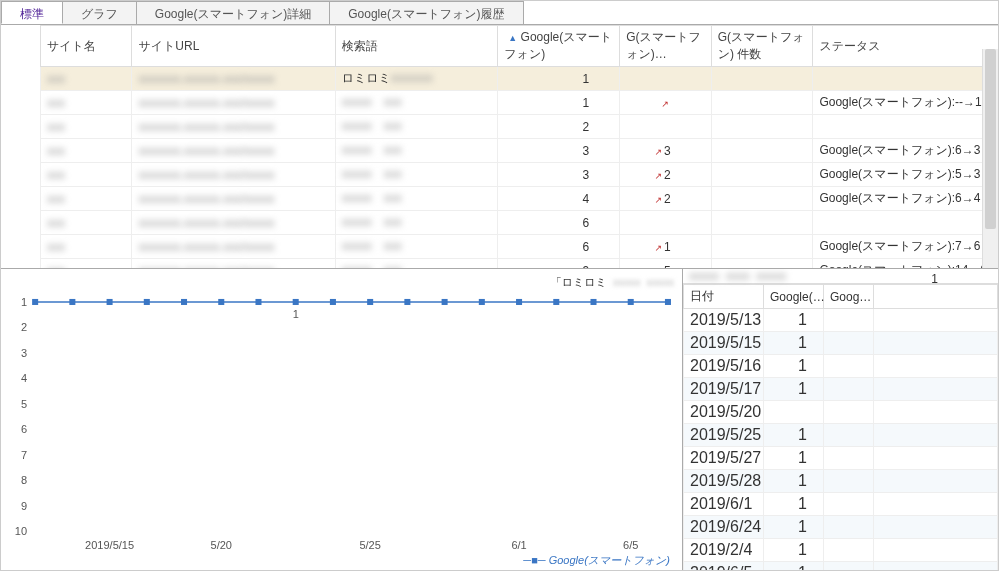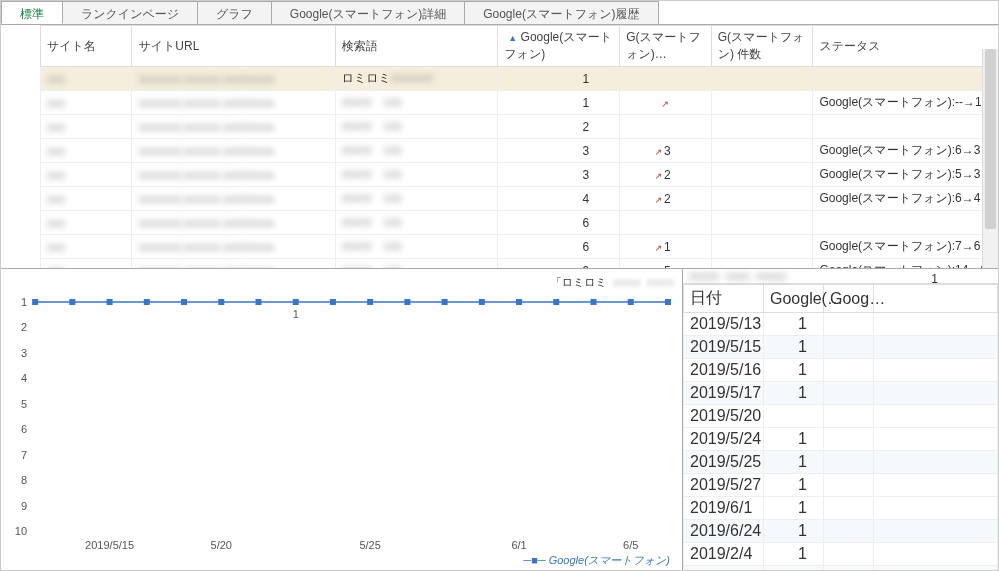--- a/index.html
+++ b/index.html
@@ -2,21 +2,21 @@
 <html><head>
 <meta charset="utf-8">
 <style>
 * { margin: 0; padding: 0; box-sizing: border-box; }
 body { font-family: "MS PGothic", Arial, sans-serif; font-size: 12px; background: #fff; color: #333; }
 .container { width: 999px; height: 571px; border: 1px solid #ccc; display: flex; flex-direction: column; }
 
 
 .tabs { display: flex; border-bottom: 1px solid #aaa; background: #fff; height: 24px; }
 .tab { padding: 4px 18px; border: 1px solid #aaa; border-bottom: none; background: #f3f3f3; cursor: pointer; font-size: 12px; color: #555; margin-right: -1px; }
-.tab.active { background: #fff; border-bottom: 1px solid #fff; position: relative; z-index: 1; color: #15803d; }
+.tab.active { background: #fff; border-bottom: 1px solid #fff; position: relative; z-index: 1; color: #4c1d95; }
 
 
 .main-table-wrap { flex: 0 0 244px; overflow-y: auto; border-bottom: 1px solid #aaa; position: relative; }
 .main-table { width: 100%; border-collapse: collapse; table-layout: fixed; margin-left: 39px; }
 .main-table th { background: #fff; border: 1px solid #ddd; padding: 3px 6px; text-align: left; font-weight: normal; color: #444; font-size: 12px; height: 20px; position: relative; }
 .main-table td { border: 1px solid #eee; padding: 3px 6px; height: 20px; font-size: 12px; }
 .main-table tr.selected td { background: #f5eedc; }
 .col-site { width: 90px; }
 .col-url { width: 200px; }
 .col-keyword { width: 160px; }
@@ -38,21 +38,21 @@
 
 .chart-title-area { position: absolute; top: 6px; right: 8px; font-size: 11px; color: #333; text-align: right; }
 .chart-title-blur { filter: blur(2px); color: #bbb; }
 .chart-svg { width: 100%; height: 100%; }
 .axis-label { font-size: 11px; fill: #555; }
 .legend { position: absolute; bottom: 2px; right: 12px; font-size: 11px; color: #3a76c4; font-style: italic; }
 .legend .dash { color: #3a76c4; }
 
 
 .side-table { width: 100%; border-collapse: collapse; table-layout: fixed; }
-.side-table th { background: #fff; border: 1px solid #ddd; padding: 3px 6px; text-align: left; font-weight: normal; font-size: 16px; }
+.side-table th { background: #fff; border: 1px solid #ddd; padding: 3px 6px; text-align: left; font-weight: normal; font-size: 12px; }
 .side-table td { border: 1px solid #eee; padding: 2px 6px; font-size: 16px; height: 18px; }
 .side-col-date { width: 80px; }
 .side-col-g { width: 60px; text-align: right; }
 .side-col-gg { width: 50px; }
 .side-table td.num { text-align: right; padding-right: 16px; }
 .side-table tr.alt td { background: #f5f9fc; }
 .side-preview { height: 20px; border-bottom: 1px solid #ddd; position: relative; }
 .side-preview .blurrow { filter: blur(3px); padding: 3px 6px; color: #999; }
 .side-preview .one { position: absolute; right: 60px; top: 3px; }
 
@@ -60,21 +60,20 @@
 .scroll-stub { position: absolute; right: 0; top: 24px; bottom: 0; width: 16px; background: #f0f0f0; border-left: 1px solid #ddd; }
 .scroll-thumb { position: absolute; top: 0; left: 2px; right: 2px; height: 180px; background: #d0d0d0; border-radius: 2px; }
 </style>
 </head>
 <body>
 
 <div class="container">
 
   <div class="tabs">
     <div class="tab active">標準</div>
-    <div class="tab">ランクインページ</div>
     <div class="tab">グラフ</div>
     <div class="tab">Google(スマートフォン)詳細</div>
     <div class="tab">Google(スマートフォン)履歴</div>
   </div>
 
   <div class="main-table-wrap">
     <table class="main-table">
       <colgroup>
         <col class="col-site">
           <col class="col-url">
@@ -277,34 +276,34 @@
               <td class="num">1</td>
               <td></td>
               <td></td>
             </tr>
             <tr>
               <td>2019/5/20</td>
               <td class="num"></td>
               <td></td>
               <td></td>
             </tr>
-            <tr>
-              <td>2019/5/24</td>
-              <td class="num">1</td>
-              <td></td>
-              <td></td>
-            </tr>
             <tr class="alt">
               <td>2019/5/25</td>
               <td class="num">1</td>
               <td></td>
               <td></td>
             </tr>
             <tr>
               <td>2019/5/27</td>
+              <td class="num">1</td>
+              <td></td>
+              <td></td>
+            </tr>
+            <tr class="alt">
+              <td>2019/5/28</td>
               <td class="num">1</td>
               <td></td>
               <td></td>
             </tr>
             <tr>
               <td>2019/6/1</td>
               <td class="num">1</td>
               <td></td>
               <td></td>
             </tr>

